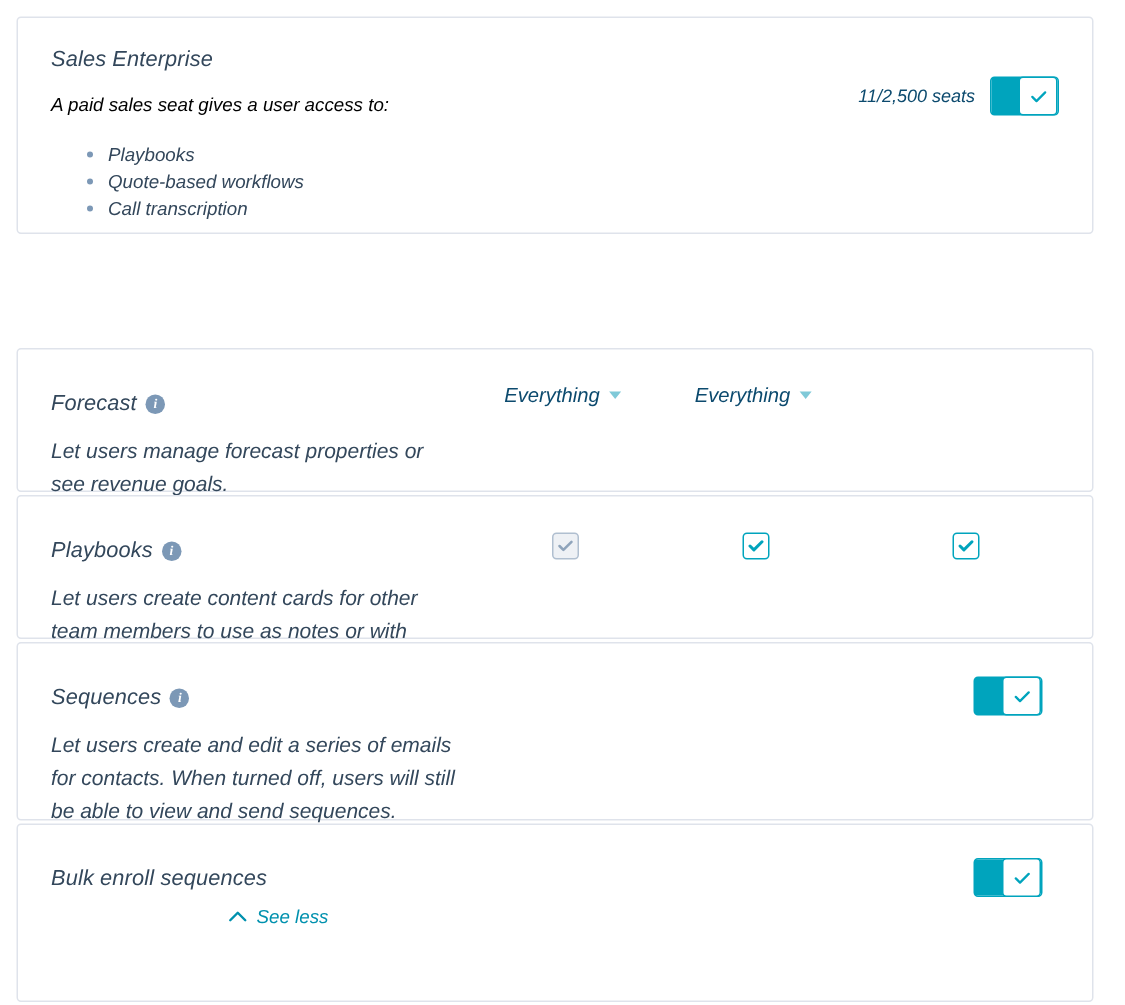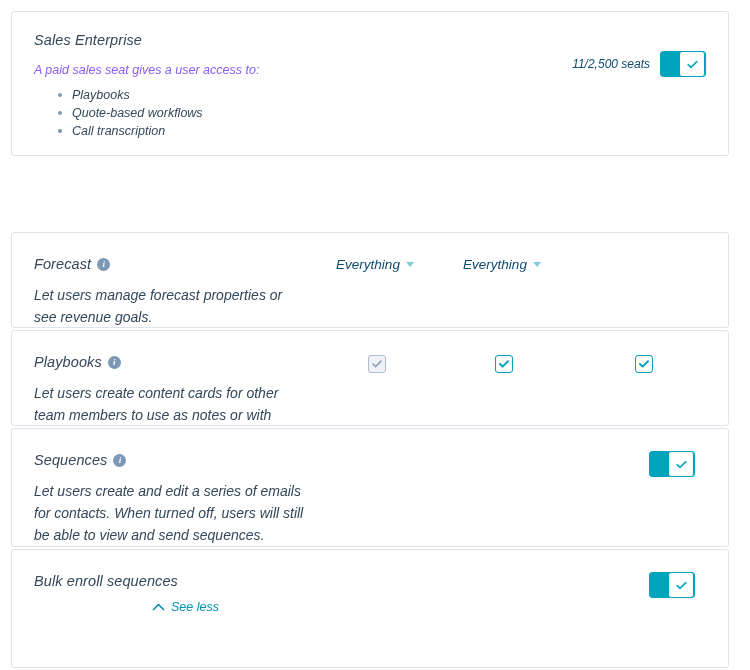--- a/index.html
+++ b/index.html
@@ -46,22 +46,22 @@
   .seat-left { flex: 1 1 auto; }
   .seat-title {
     font-size: 14.5px;
     color: #33475b;
     font-weight: 400;
     margin: 0 0 15px 0;
     letter-spacing: .1px;
   }
   .seat-desc {
     font-size: 12.5px;
-    color: #8b5cf6;
-    margin: 0 0 9px 0;
+    color: #000000;
+    margin: 0 0 17px 0;
   }
   .seat-list {
     margin: 0;
     padding: 0 0 0 24px;
     list-style: none;
   }
   .seat-list li {
     font-size: 12.5px;
     color: #33475b;
     line-height: 18px;
@@ -148,21 +148,21 @@
   .perm-row {
     position: absolute;
     left: 11px;
     width: 718px;
     padding: 18px 22px 16px 22px;
   }
   .row-title {
     font-size: 14.5px;
     color: #33475b;
     font-weight: 400;
-    margin: 5px 0 12px 0;
+    margin: 10px 0 12px 0;
     display: flex;
     align-items: center;
     gap: 6px;
     letter-spacing: .1px;
   }
   .info-icon {
     width: 13px;
     height: 13px;
     border-radius: 50%;
     background: #7c98b6;

